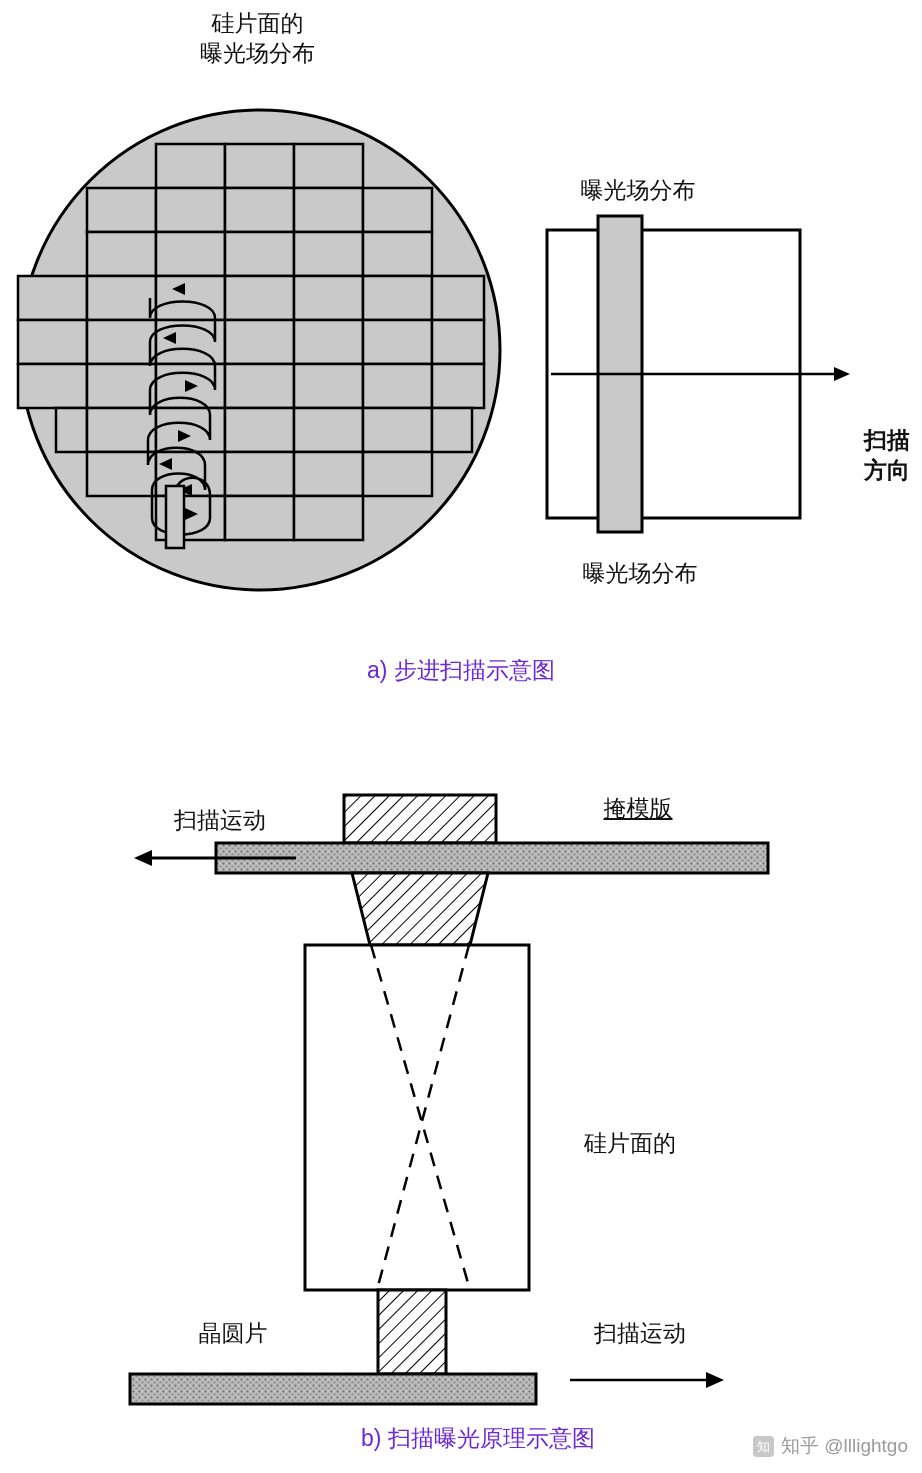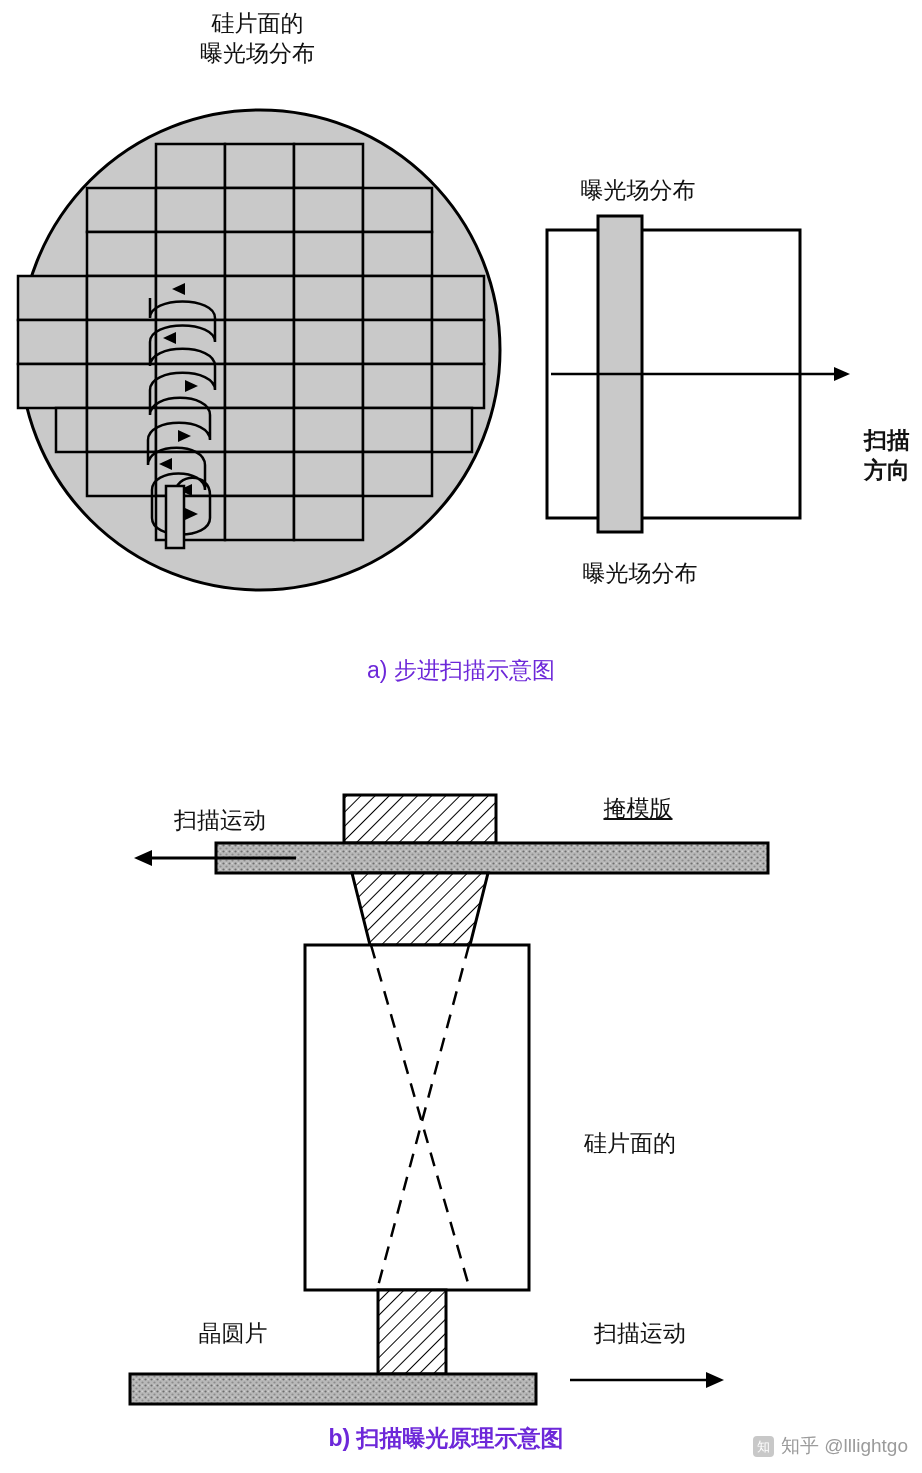--- a/index.html
+++ b/index.html
@@ -83,21 +83,21 @@
   <div class="lbl" style="left:150px; top:805px; width:140px;">扫描运动</div>
 
   <div class="lbl" style="left:578px; top:793px; width:120px;text-decoration:underline;">掩模版</div>
 
   <div class="lbl" style="left:560px; top:1128px; width:140px;">硅片面的</div>
 
   <div class="lbl" style="left:173px; top:1318px; width:120px;">晶圆片</div>
 
   <div class="lbl" style="left:570px; top:1318px; width:140px;">扫描运动</div>
 
-  <div class="cap" style="left:276px; top:1423px; width:340px;font-weight:bold;">b) 扫描曝光原理示意图</div>
+  <div class="cap" style="left:308px; top:1423px; width:340px;">b) 扫描曝光原理示意图</div>
 
   <svg style="position:absolute; left:0; top:80px;" width="922" height="560" viewBox="0 0 922 560">
 
     <circle cx="260" cy="270" r="240" fill="#c9c9c9" stroke="#000000" stroke-width="3"></circle>
 
     <g fill="#c9c9c9" stroke="#000000" stroke-width="2.5">
 
       <rect x="156" y="64" width="69" height="44"></rect>
       <rect x="225" y="64" width="69" height="44"></rect>
       <rect x="294" y="64" width="69" height="44"></rect>

